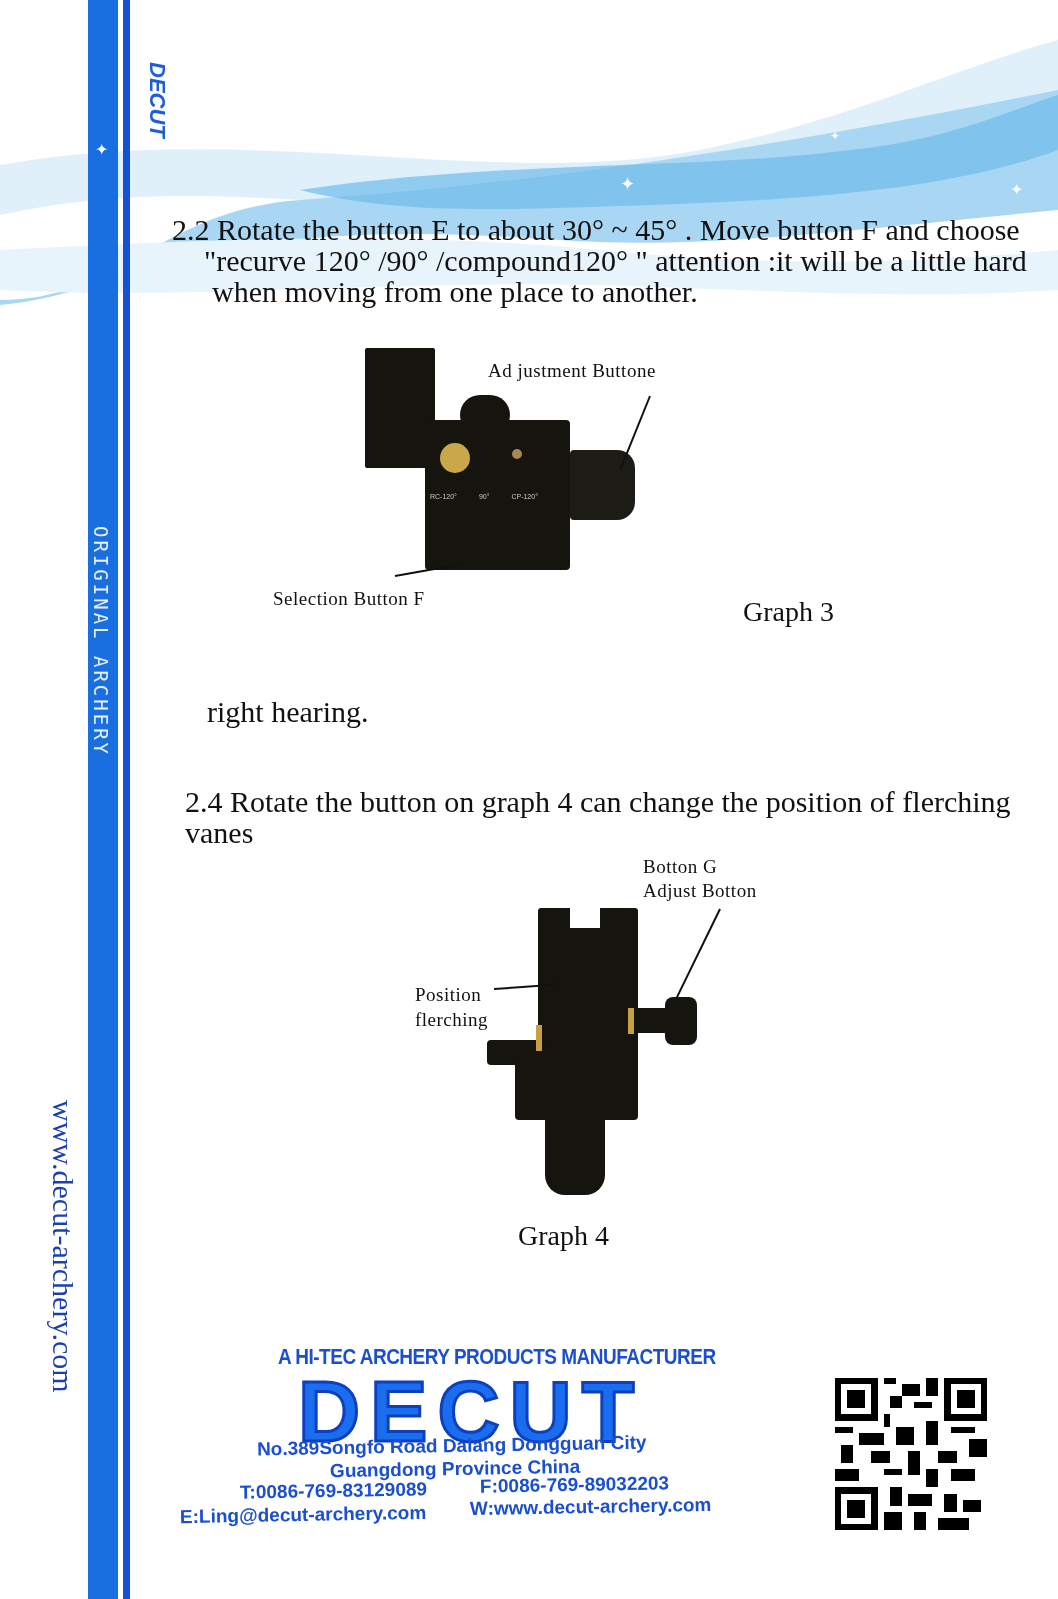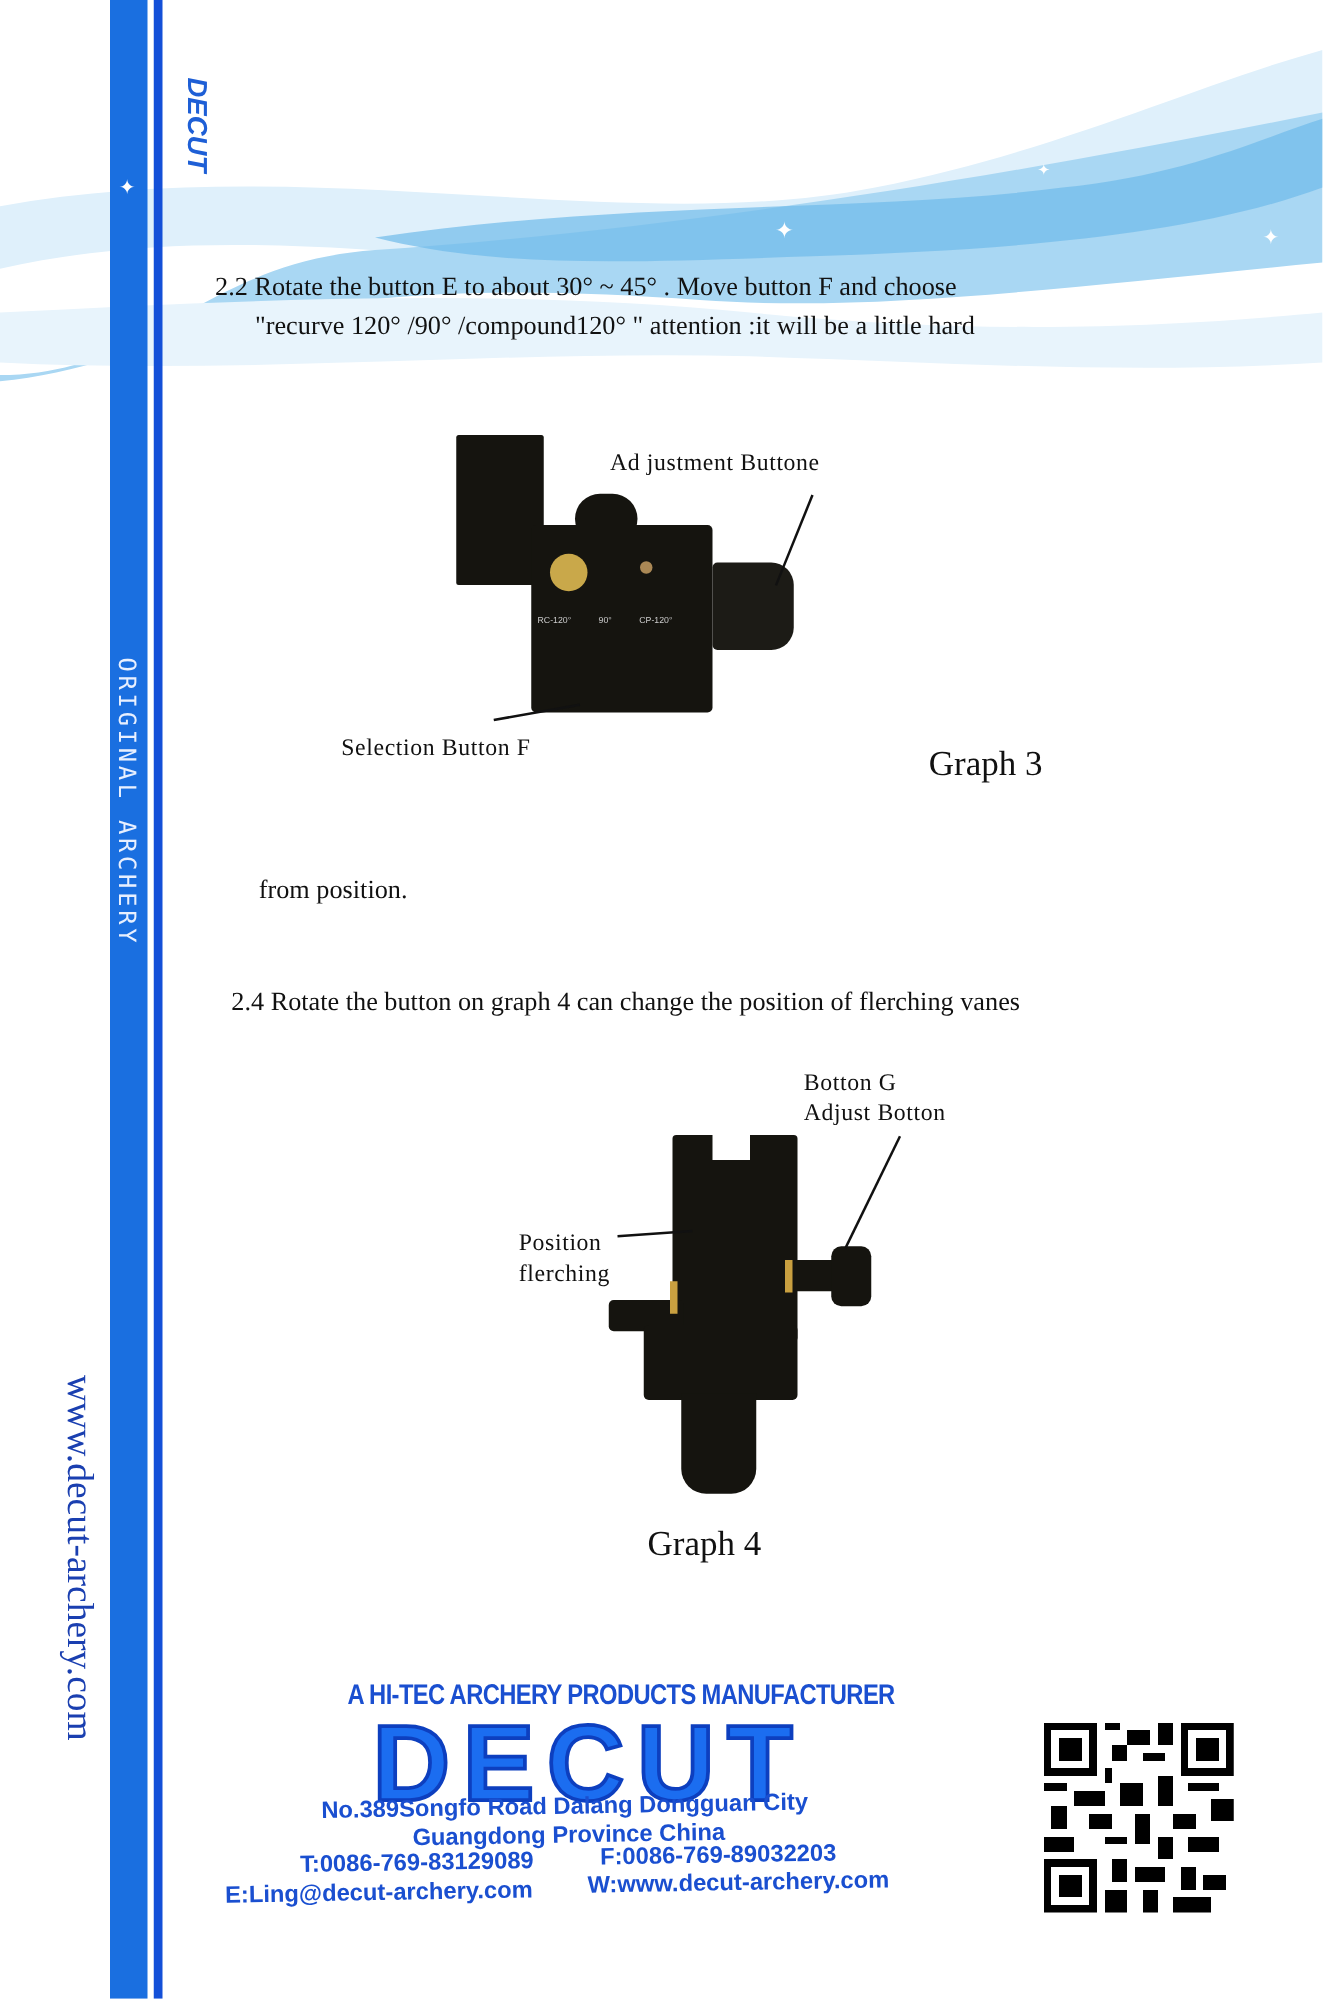--- a/index.html
+++ b/index.html
@@ -6,21 +6,21 @@
   body { width:1058px; height:1599px; position:relative; overflow:hidden; background:#ffffff; font-family:"Liberation Serif", serif; color:#111; }
   .abs { position:absolute; }
   
   .wave { position:absolute; left:0; top:0; width:1058px; height:330px; }
   
   .stripe-wide { position:absolute; left:88px; top:0; width:30px; height:1599px; background:#1a6fe0; }
   .stripe-thin { position:absolute; left:123px; top:0; width:7px; height:1599px; background:#1450d8; }
   .side-text { position:absolute; font-family:"DejaVu Sans Mono", monospace; color:#e8f0ff; font-size:19px; letter-spacing:3px; transform-origin:left top; transform:rotate(90deg); white-space:nowrap; }
   .side-url { position:absolute; font-family:"Liberation Serif", serif; color:#1a3fb0; font-size:30px; transform-origin:left top; transform:rotate(90deg); white-space:nowrap; }
   .brand-vert { position:absolute; font-family:"Liberation Sans", sans-serif; font-weight:bold; font-style:italic; color:#1e5fd6; font-size:22px; transform-origin:left top; transform:rotate(90deg); white-space:nowrap; }
-  .para { position:absolute; font-size:21px; line-height:31px; }
+  .para { position:absolute; font-size:30px; line-height:31px; }
   .para .l2 { padding-left:32px; display:block; }
   .label { position:absolute; font-size:19px; letter-spacing:0.5px; }
   .graph-caption { position:absolute; font-size:28px; }
   .device { position:absolute; background:#15140f; border-radius:4px; }
   .leader { position:absolute; height:2px; background:#111; transform-origin:left center; }
   .footer-tag { position:absolute; font-family:"Liberation Sans", sans-serif; font-weight:bold; color:#1a4fd0; font-size:19px; letter-spacing:-0.5px; transform:scaleY(1.2); }
   .footer-logo { position:absolute; font-family:"Liberation Sans", sans-serif; font-weight:bold; color:#1b6df0; font-size:86px; letter-spacing:10px; -webkit-text-stroke:3px #0d3fbf; }
   .footer-line { position:absolute; font-family:"Liberation Sans", sans-serif; font-weight:bold; color:#1a4fd0; font-size:19px; white-space:nowrap; }
   .qr { position:absolute; left:835px; top:1378px; width:152px; height:152px; background:#fff; }
 </style>
@@ -41,41 +41,42 @@
 <div class="stripe-thin"></div>
 <div class="abs" style="left:95px;top:140px;color:#fff;font-size:16px;">✦</div>
 
 <div class="brand-vert" style="left:170px;top:62px;">DECUT</div>
 <div class="side-text" style="left:112px;top:526px;">ORIGINAL ARCHERY</div>
 <div class="side-url" style="left:80px;top:1100px;">www.decut-archery.com</div>
 
 <div class="para" style="left:172px;top:214px;">
   <span>2.2 Rotate the button E to about   30° ~ 45°  . Move button F and  choose</span>
   <span class="l2">"recurve 120°  /90°  /compound120°  " attention :it will be a little hard</span>
+  <span class="l2" style="padding-left:40px;">when moving from one place to another.</span>
 </div>
 
 <div>
   <div class="device" style="left:365px;top:348px;width:70px;height:120px;border-radius:2px;"></div>
   <div class="device" style="left:460px;top:395px;width:50px;height:40px;border-radius:22px;"></div>
   <div class="device" style="left:425px;top:420px;width:145px;height:150px;"></div>
   <div class="device" style="left:570px;top:450px;width:65px;height:70px;background:#1c1b16;border-radius:4px 18px 18px 4px;"></div>
   <div class="abs" style="left:440px;top:443px;width:30px;height:30px;border-radius:50%;background:#c9a84a;"></div>
   <div class="abs" style="left:512px;top:449px;width:10px;height:10px;border-radius:50%;background:#a85;"></div>
   <div class="abs" style="left:430px;top:493px;color:#ccc;font-family:'Liberation Sans',sans-serif;font-size:7px;word-spacing:20px;">
     <span>RC-120°</span> <span>90°</span> <span>CP-120°</span>
   </div>
 </div>
 <div class="label" style="left:488px;top:360px;">Ad justment Buttone</div>
 <div class="leader" style="left:650px;top:395px;width:78px;transform:rotate(112deg);"></div>
 <div class="label" style="left:273px;top:588px;">Selection Button  F</div>
 <div class="leader" style="left:395px;top:575px;width:70px;transform:rotate(-10deg);"></div>
 <div class="graph-caption" style="left:743px;top:596px;">Graph   3</div>
 
 <div class="para" style="left:175px;top:696px;">
-  <span class="l2">from position.</span>
+  <span class="l2">right hearing.</span>
 </div>
 
 <div class="para" style="left:185px;top:786px;">
   <span>2.4 Rotate the button on graph 4 can change the position of flerching vanes</span>
 </div>
 
 <div>
   <div class="device" style="left:538px;top:908px;width:100px;height:165px;border-radius:3px;"></div>
   <div class="abs" style="left:570px;top:908px;width:30px;height:20px;background:#fff;"></div>
   <div class="device" style="left:487px;top:1040px;width:60px;height:25px;"></div>

